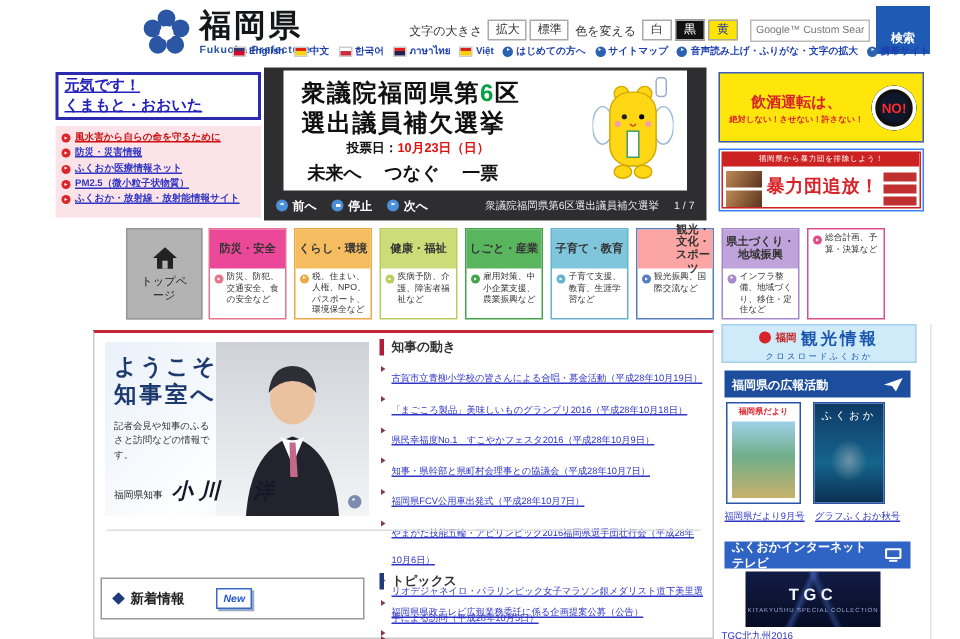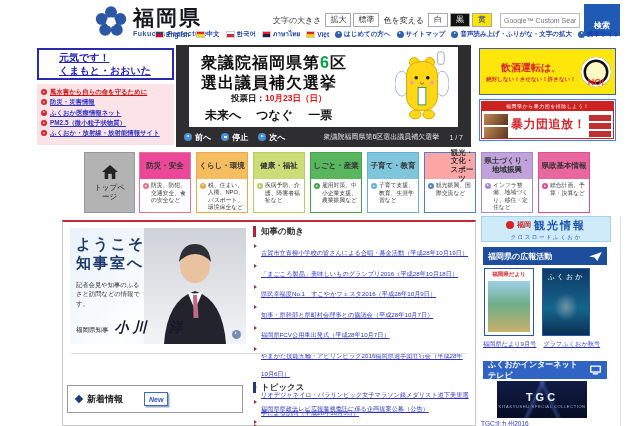--- a/index.html
+++ b/index.html
@@ -24,21 +24,21 @@
   .lang-row { position:absolute; right:20px; top:29px; display:flex; align-items:center; gap:6px; white-space:nowrap; }
   .lang-list,.ulink-list { display:flex; gap:6px; align-items:center; }
   .lang-item,.ulink { display:flex; align-items:center; gap:2px; font-size:6.5px; color:#1d3fae; font-weight:bold; }
   .lang-item span,.ulink span { text-decoration:none; }
   .flag { width:9px; height:7px; display:inline-block; border:1px solid #ccc; }
   .flag i { display:block; height:50%; }
   .circ-arrow { width:7px; height:7px; border-radius:50%; background:#2b63b2; display:inline-block; position:relative; flex:none; }
   .circ-arrow::after { content:""; position:absolute; left:2.6px; top:1.9px; border-left:2.5px solid #fff; border-top:1.6px solid transparent; border-bottom:1.6px solid transparent; }
 
   
-  .kuma-box { position:absolute; left:37px; top:48px; width:137px; height:32px; border:2px solid #2b2bb0; background:#fff; display:flex; flex-direction:column; justify-content:center; padding-left:20px; }
+  .kuma-box { position:absolute; left:37px; top:48px; width:137px; height:32px; border:2px solid #2b2bb0; background:#fff; display:flex; flex-direction:column; justify-content:center; padding-left:4px; }
   .kuma-box span { font-size:10px; font-weight:bold; color:#2222bb; text-decoration:underline; line-height:1.3; }
   .alert-box { position:absolute; left:37px; top:84px; width:137px; height:61px; background:#fbe3e7; padding:4px 2px 0 4px; }
   .alert-link { display:flex; align-items:flex-start; gap:3px; margin-bottom:3px; }
   .red-circ { width:6px; height:6px; border-radius:50%; background:#d9262c; flex:none; margin-top:1px; position:relative; }
   .red-circ::after { content:""; position:absolute; left:2.2px; top:1.6px; border-left:2.2px solid #fff; border-top:1.4px solid transparent; border-bottom:1.4px solid transparent; }
   .alert-link span { font-size:6.4px; font-weight:bold; text-decoration:underline; line-height:1.15; }
 
   
   .carousel { position:absolute; left:176px; top:45px; width:295px; height:102px; background:#2e2e30; }
   .slide { position:absolute; left:13px; top:2px; right:13px; height:80px; background:#fff; overflow:hidden; }
@@ -55,21 +55,21 @@
   .cico.stop::after { content:""; position:absolute; left:2.6px; top:2.6px; width:2.8px; height:2.8px; background:#fff; }
   .cico.next::after { content:""; position:absolute; left:3.2px; top:2.2px; border-left:3px solid #fff; border-top:1.8px solid transparent; border-bottom:1.8px solid transparent; }
   .caption { margin-left:auto; font-size:7px; color:#e8e8e8; }
   .pagenum { font-size:7px; color:#e8e8e8; }
 
   
   .drink-banner { position:absolute; left:479px; top:48px; width:137px; height:47px; background:#ffe60a; border:1px solid #3a5bbf; display:flex; align-items:center; padding:0 4px; gap:3px; }
   .dtext { flex:1; text-align:center; }
   .d1 { font-size:10px; font-weight:bold; color:#d8232a; }
   .d2 { font-size:5.5px; font-weight:bold; color:#d8232a; margin-top:1px; }
-  .wheel { width:30px; height:30px; background:#fef9c3; border-radius:50%; color:#ff2a2a; font-weight:bold; font-size:9px; display:flex; align-items:flex-end; justify-content:center; flex:none; box-shadow:inset 0 0 0 2.5px #fff, inset 0 0 0 5px #111; }
+  .wheel { width:30px; height:30px; background:#0f172a; border-radius:50%; color:#ff2a2a; font-weight:bold; font-size:9px; display:flex; align-items:center; justify-content:center; flex:none; box-shadow:inset 0 0 0 2.5px #fff, inset 0 0 0 5px #111; }
   .gang-banner { position:absolute; left:479px; top:99px; width:137px; height:42px; border:1px solid #3b82f6; background:#fff; padding:1px; }
   .gang-inner { border:1px solid #cc2222; height:100%; position:relative; overflow:hidden; background:#fff; }
   .gang-top { background:#cc2222; color:#fff; font-size:5px; text-align:center; line-height:9px; height:9px; letter-spacing:.5px; }
   .gang-main { position:absolute; left:29px; top:14px; font-size:12px; font-weight:bold; color:#d8232a; letter-spacing:.5px; }
   .gang-photos { position:absolute; left:2px; top:12px; display:flex; flex-direction:column; gap:2px; }
   .gang-photos i { width:24px; height:11px; background:linear-gradient(120deg,#c08a55,#5a3420); display:block; }
   .gang-side { position:absolute; right:2px; top:13px; display:flex; flex-direction:column; gap:2px; }
   .gang-side i { width:22px; height:6px; background:#c03030; display:block; }
 
   
@@ -406,21 +406,20 @@
 
       <a class="tab" data-interactable="true" style="border-color: rgb(168, 136, 204);">
         <span class="tab-head" data-interactable="false" style="background: rgb(191, 163, 218);">県土づくり・地域振興</span>
         <span class="tab-body" data-interactable="false">
           <i class="tab-arrow" data-interactable="false" style="background: rgb(168, 136, 204);"></i>
           <span class="tab-desc" data-interactable="false">インフラ整備、地域づくり、移住・定住など</span>
         </span>
       </a>
 
       <a class="tab" data-interactable="true" style="border-color: rgb(219, 79, 141);">
-        <span class="tab-head" data-interactable="false" style="background: rgb(233, 103, 159);">県政基本情報</span>
         <span class="tab-body" data-interactable="false">
           <i class="tab-arrow" data-interactable="false" style="background: rgb(219, 79, 141);"></i>
           <span class="tab-desc" data-interactable="false">総合計画、予算・決算など</span>
         </span>
       </a>
     </div>
 
   <section class="main-box" data-interactable="false">
     <a class="gov-panel" data-interactable="true">
       <div class="gov-w1" data-interactable="false">ようこそ</div>

